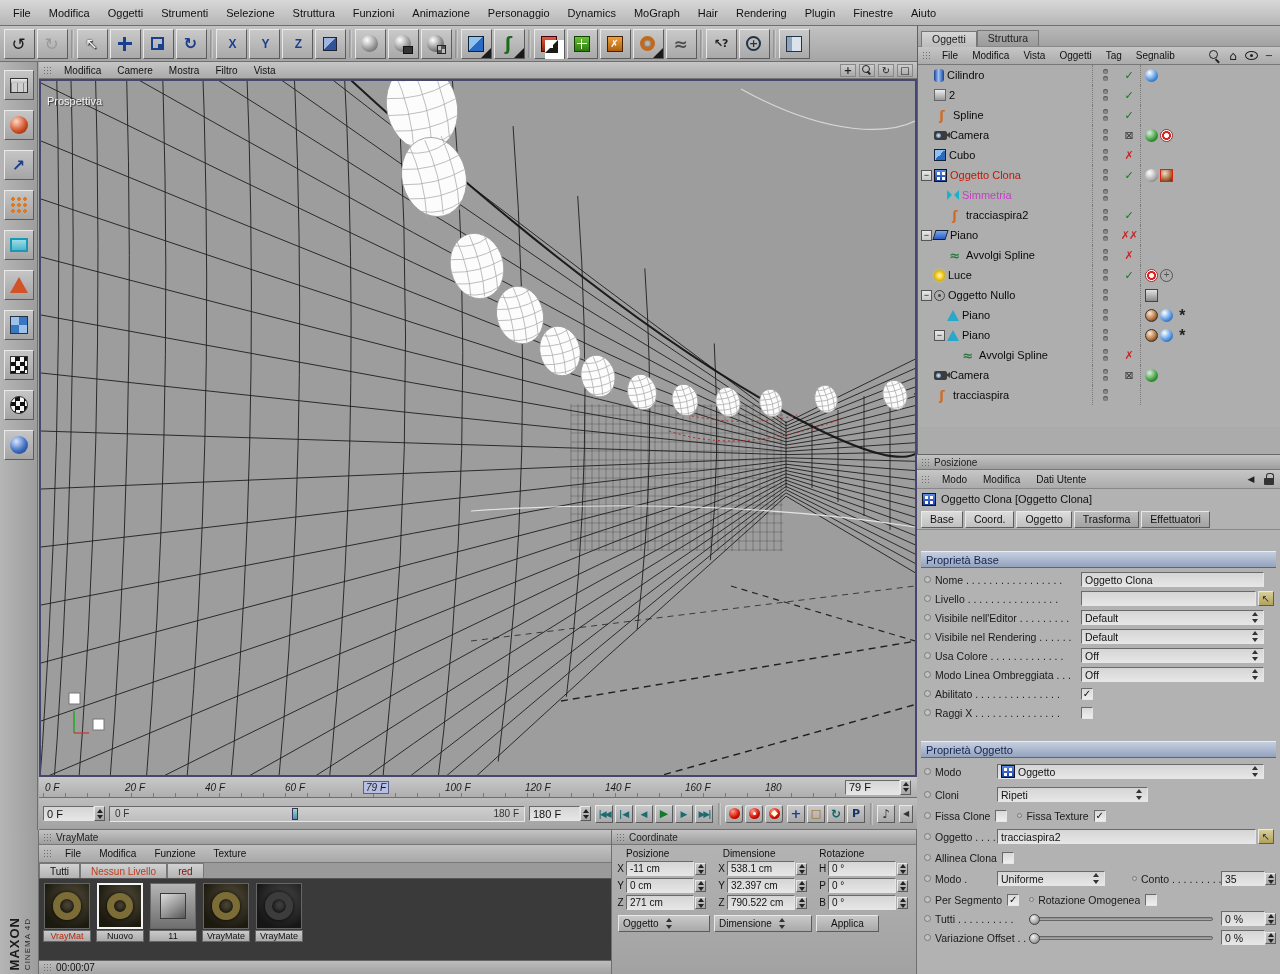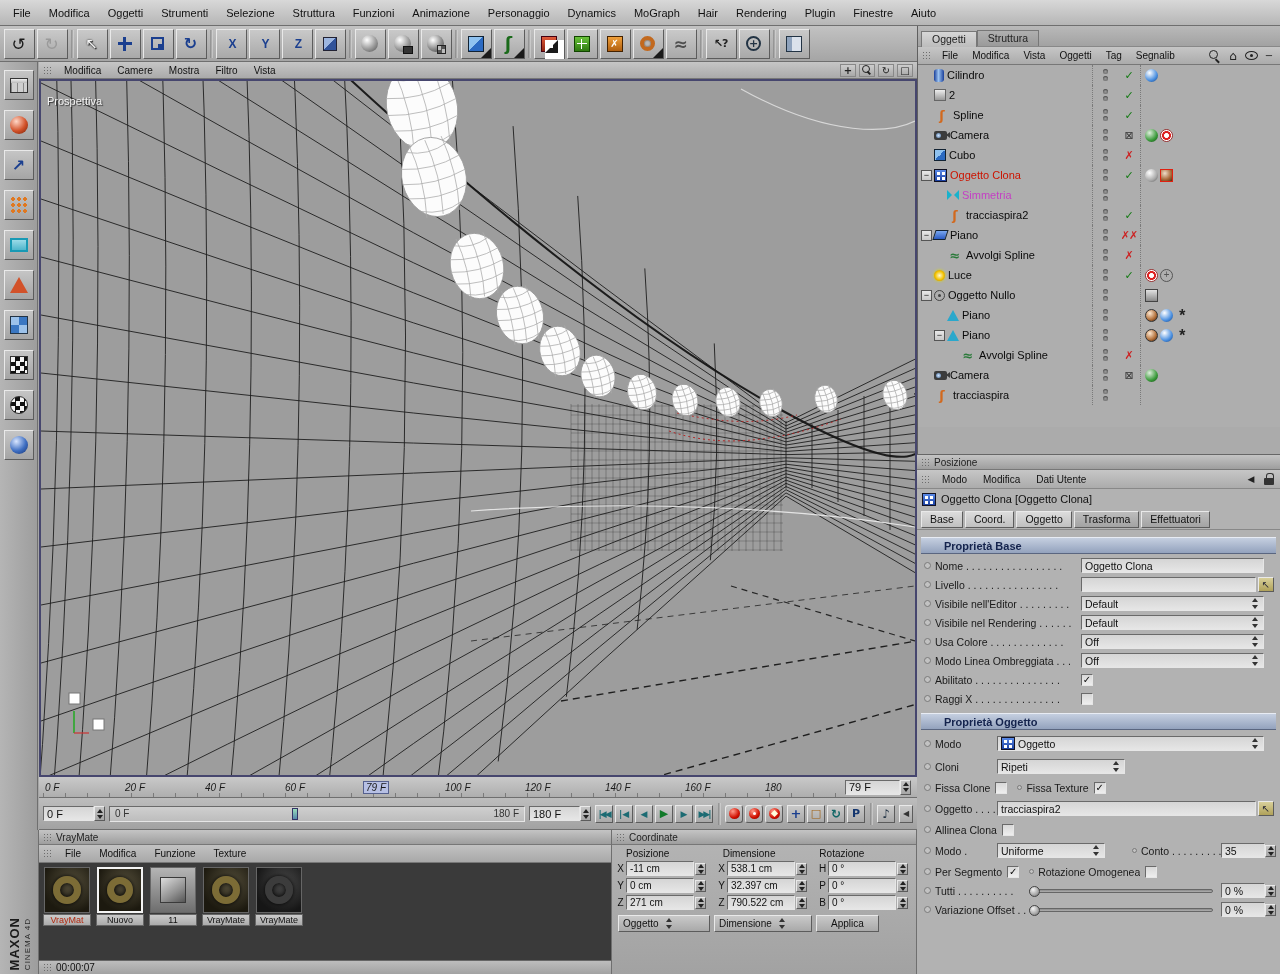--- a/index.html
+++ b/index.html
@@ -225,21 +225,21 @@
 #attrmenu .micons{margin-left:auto;display:flex;gap:6px;align-items:center;padding-right:6px}
 .mic-back::before{content:"◀";font-size:9px}
 .mic-lock{position:relative;width:10px;height:12px}
 .mic-lock::before{content:"";position:absolute;top:0;left:2px;width:6px;height:5px;border:1.5px solid #333;border-bottom:none;border-radius:3px 3px 0 0}
 .mic-lock::after{content:"";position:absolute;bottom:0;left:0;width:10px;height:7px;background:#333;border-radius:1px}
 #attrtitle{height:20px;display:flex;align-items:center;gap:5px;padding-left:5px;font-size:11px;background:#b2b2b2}
 #attrtabs{height:21px;display:flex;align-items:center;gap:2px;padding-left:4px;border-bottom:1px solid #888}
 .atab{padding:1px 8px 2px;font-size:10.5px;border:1px solid;border-color:#e9e9e9 #5c5c5c #5c5c5c #e9e9e9;background:linear-gradient(#bdbdbd,#a3a3a3)}
 .atab.on{background:linear-gradient(#dcdcdc,#c0c0c0)}
 #attrbody{flex:1;overflow:hidden;padding:2px 4px 0 4px}
-.asect{height:17px;display:flex;align-items:center;padding-left:23px;margin:5px 0 2px;background:linear-gradient(#c5cfe0,#93a2bd);border-top:1px solid #e8ecf4;border-bottom:1px solid #5a6680;color:#14234d;font-weight:bold;font-size:11px}
+.asect{height:17px;display:flex;align-items:center;padding-left:5px;margin:19px 0 2px;background:linear-gradient(#c5cfe0,#93a2bd);border-top:1px solid #e8ecf4;border-bottom:1px solid #5a6680;color:#14234d;font-weight:normal;font-size:11px}
 .arow{height:19px;display:flex;align-items:center;padding-left:3px}
 .arow::before{content:"";width:5px;height:5px;flex:none;border:1px solid #7a7a7a;border-radius:50%;margin-right:4px;background:#c2c2c2}
 .arow.rowtall{height:23px}
 .albl{width:146px;flex:none;overflow:hidden;white-space:nowrap;font-size:10.5px;color:#1a1a1a}
 .albl2{width:62px;flex:none;overflow:hidden;white-space:nowrap;font-size:10.5px;color:#1a1a1a}
 .dim .albl{color:#868686}
 .afield{flex:1;margin-right:12px;font-size:10.5px}
 .adrop{flex:1;margin-right:12px;font-size:10.5px;gap:3px}
 .adrop .dval{overflow:hidden;white-space:nowrap}
 .tri-r{width:0;height:0;border-top:4px solid transparent;border-bottom:4px solid transparent;border-left:5px solid #333;margin-left:2px}
@@ -772,20 +772,26 @@
     <div id="matmenu">
       <span class="grip"></span>
       <span style="display:flex">
 
       <span class="mitem">File</span>
           <span class="mitem">Modifica</span>
           <span class="mitem">Funzione</span>
           <span class="mitem">Texture</span>
         </span>
     </div>
+    <div id="mattabs">
+
+    <span class="mtab tb-on">Tutti</span>
+        <span class="mtab tb-red">Nessun Livello</span>
+        <span class="mtab tb-dred">red</span>
+      </div>
     <div id="matlist">
 
     <div class="mat">
           <div class="thumb k-knot"></div>
           <div class="mname nm-red">VrayMat</div>
         </div>
         <div class="mat selected">
           <div class="thumb k-knot"></div>
           <div class="mname">Nuovo</div>
         </div>
@@ -1269,21 +1275,21 @@
       <div class="arow rowtall">
         <span class="albl2">Modo</span>
         <span class="field adrop">
           <span class="aicon i-cloner"></span>
           <span class="dval">Oggetto</span>
           <span class="updn"></span>
         </span>
       </div>
       <div class="arow rowtall">
         <span class="albl2">Cloni</span>
-        <span class="field adrop" style="flex:none;width:128px">
+        <span class="field adrop" style="flex:none;width:151px">
           <span class="dval">Ripeti</span>
           <span class="updn"></span>
         </span>
       </div>
       <div class="arow">
         <span class="albl2" style="width:auto">Fissa Clone</span>
         <span class="checkbox" style="margin-left:5px"></span>
         <span class="pdot"></span>
         <span class="albl2" style="width:auto">Fissa Texture</span>
         <span class="checkbox checked" style="margin-left:5px"></span>

